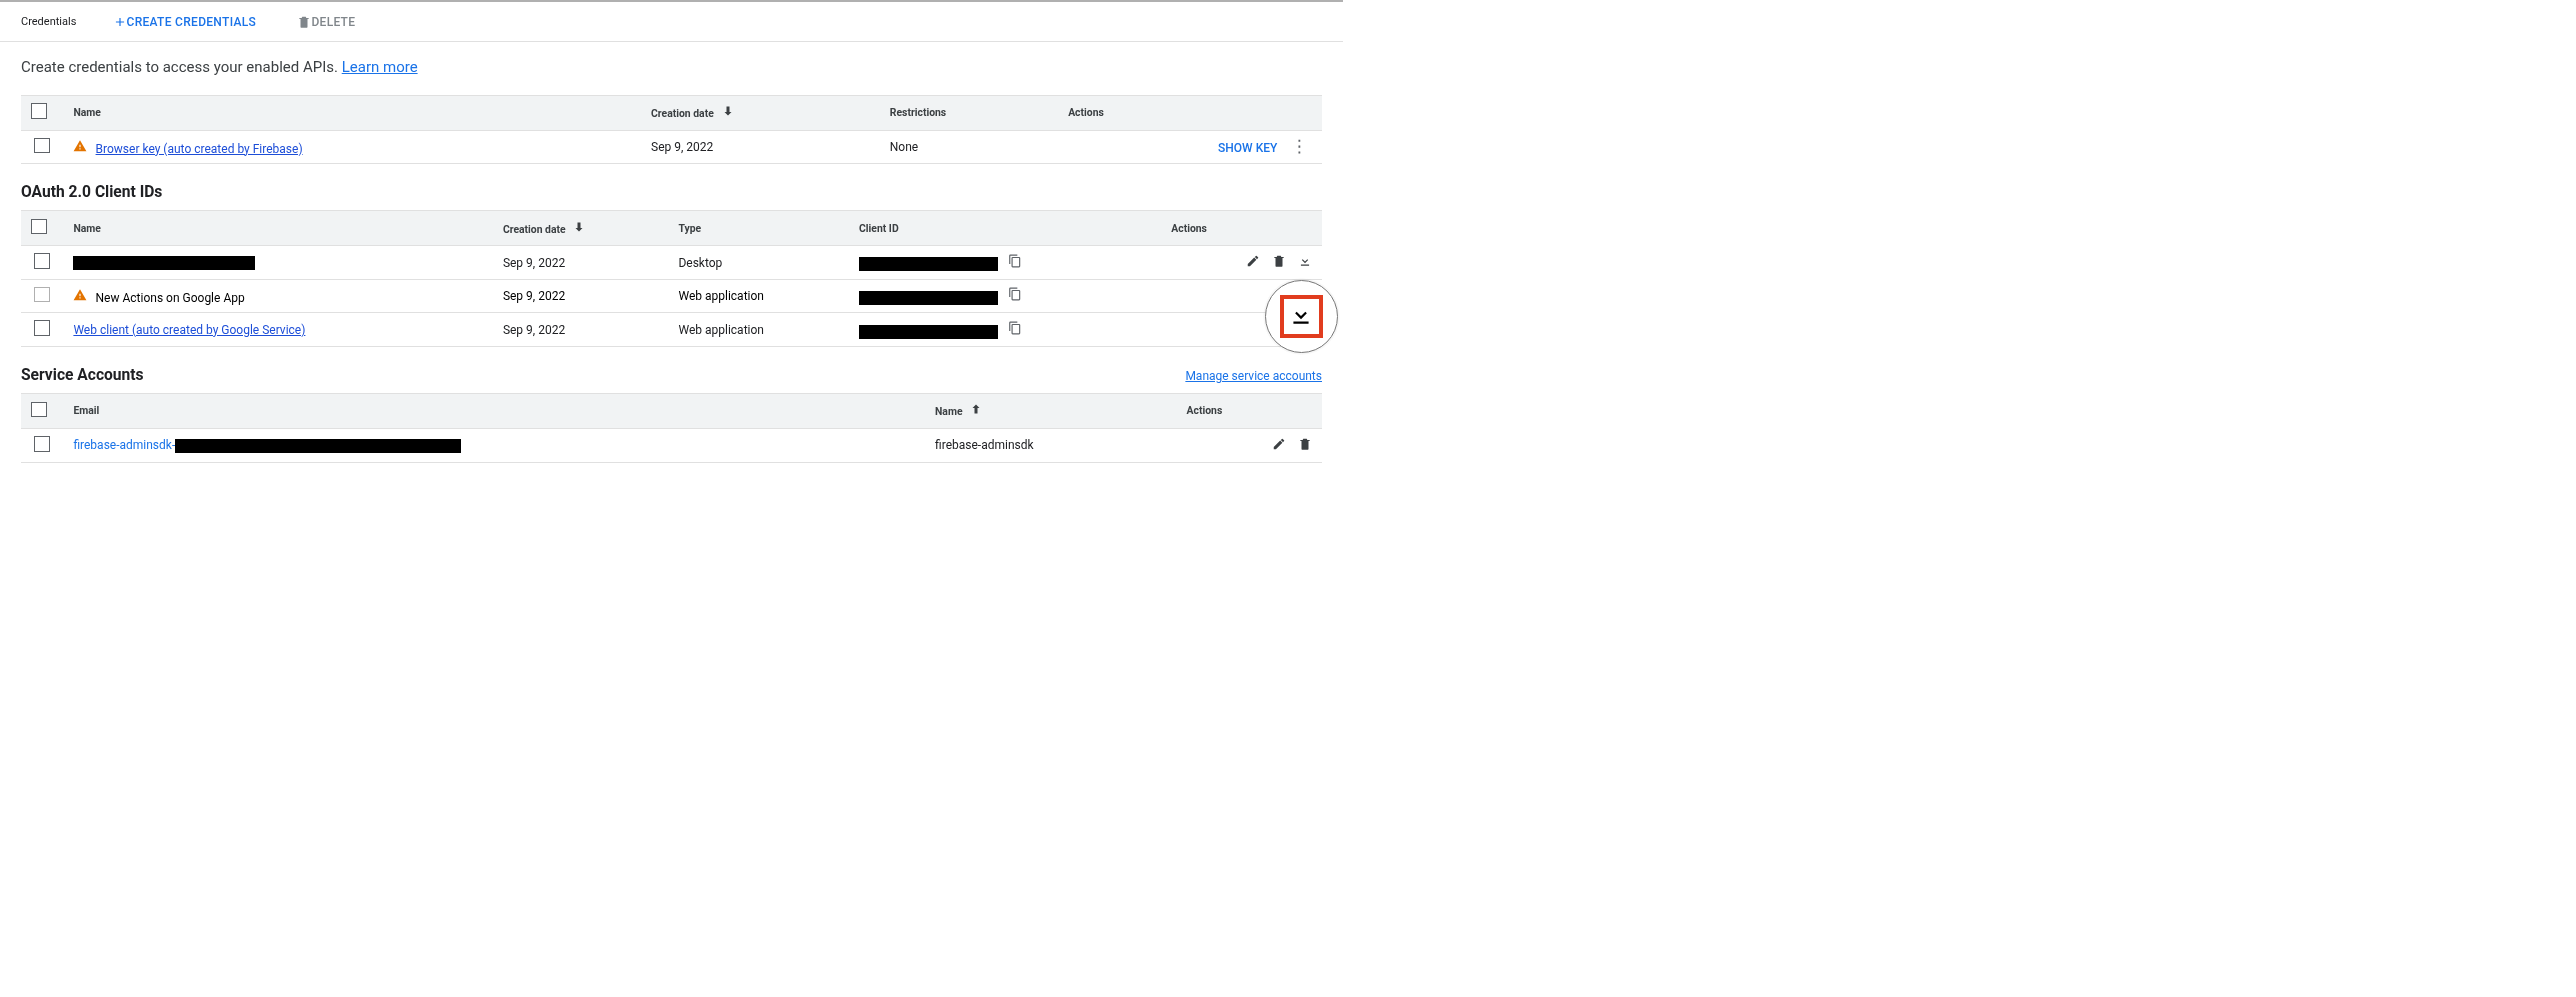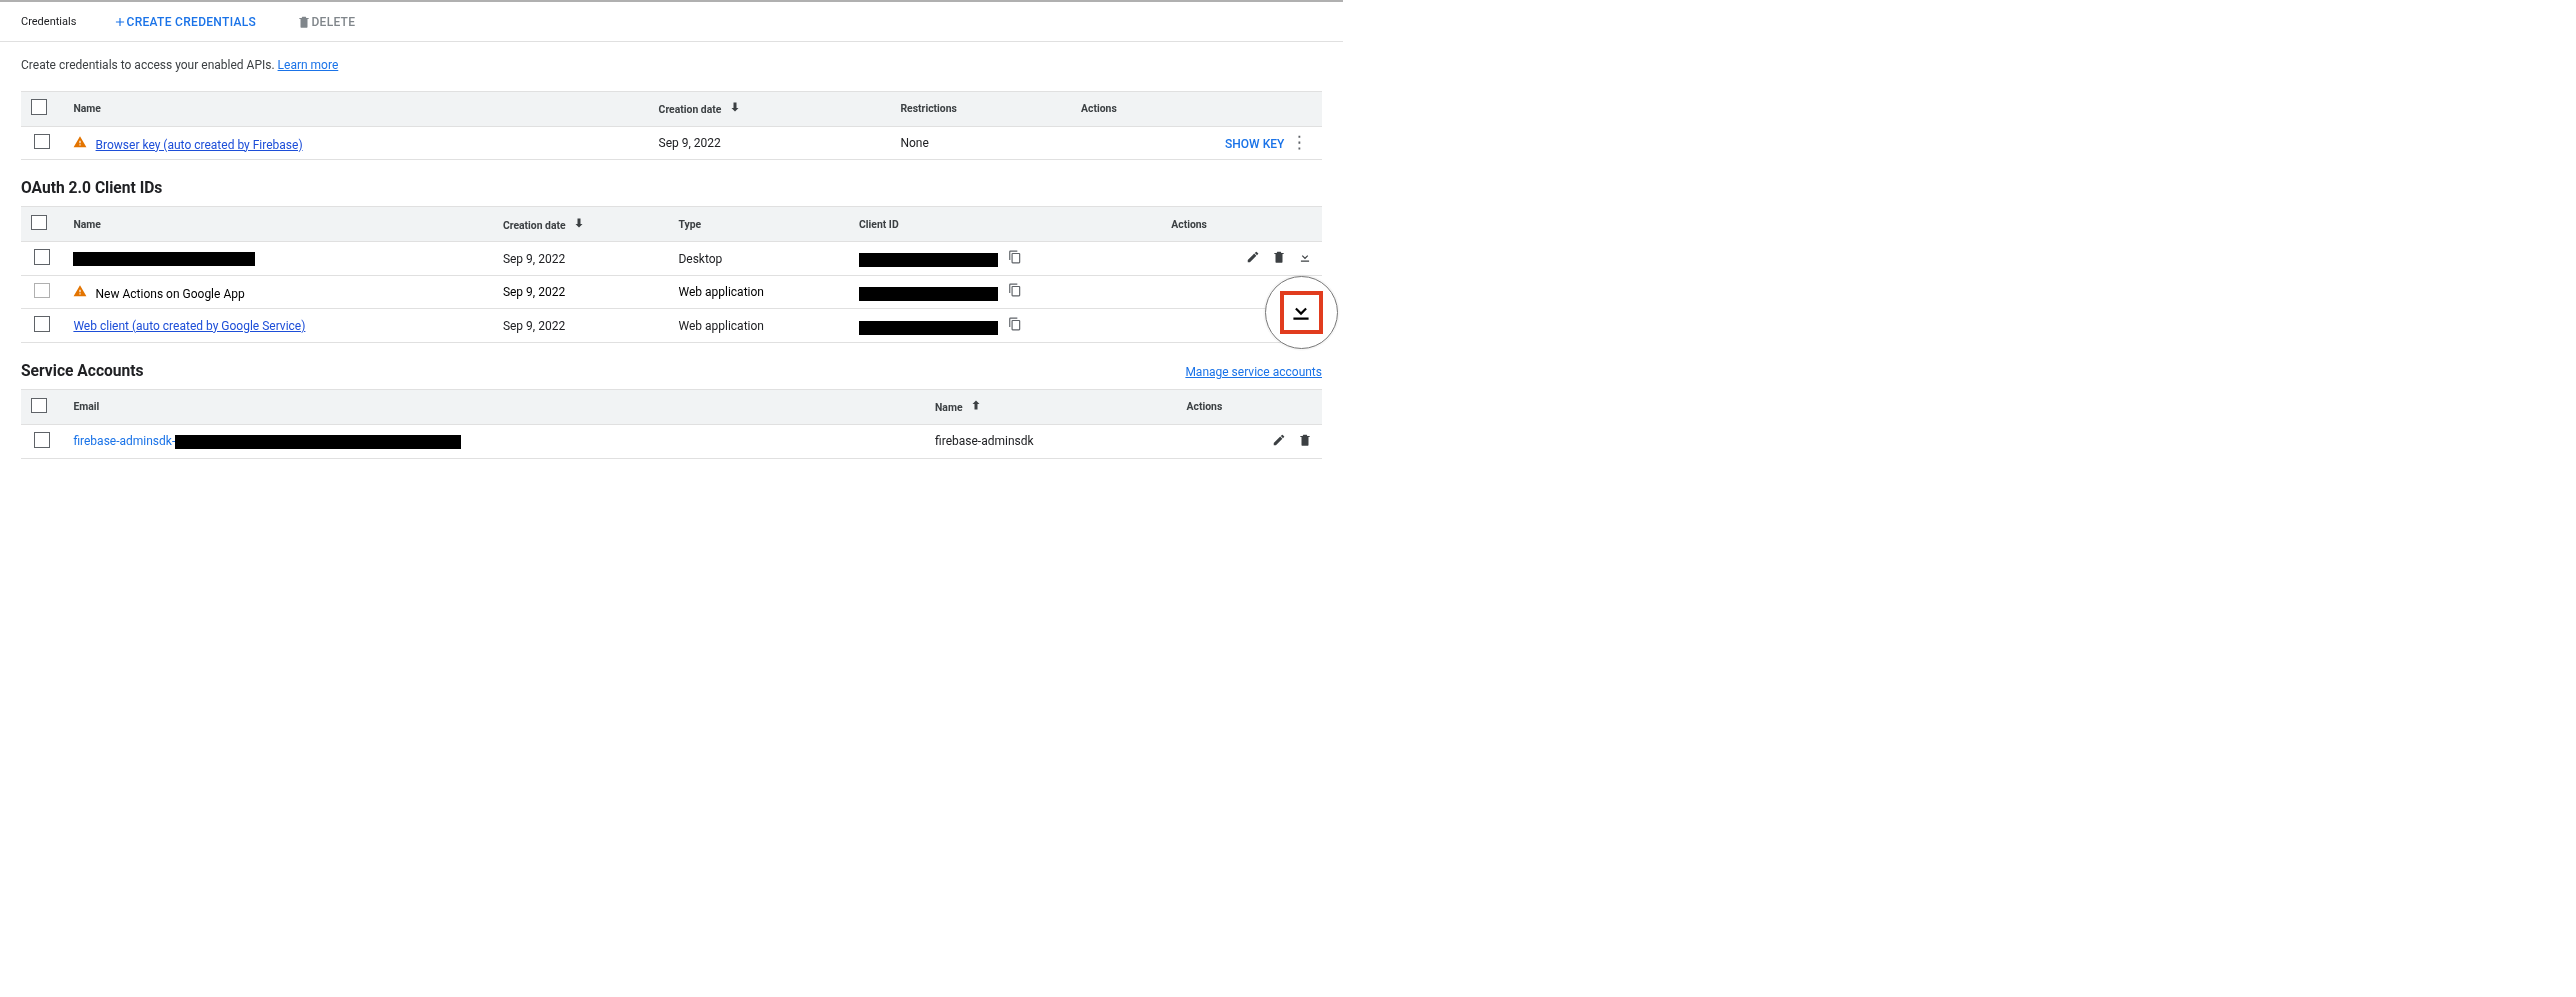--- a/index.html
+++ b/index.html
@@ -22,21 +22,21 @@
   .topbar .title { font-size: 11px; color:#202124; }
   .topbar .btn {
     display: inline-flex; align-items: center; 
     font-size: 12px; font-weight: 500; letter-spacing: 0.3px;
     cursor: pointer; padding: 3.5px 5.2px;
   }
   .btn-blue { color: #1a73e8; }
   .btn-grey { color: #80868b; }
   .icon { display: inline-flex; align-items: center; justify-content: center; }
   .content { padding: 15.6px 21px 35px 21px; }
-  .intro { font-size: 12px; color: #3c4043; margin-bottom: 13px; }
+  .intro { font-size: 15px; color: #3c4043; margin-bottom: 13px; }
   .intro a { color: #1a73e8; text-decoration: underline; cursor: pointer; }
 
   .section { margin-top: 19px; }
   .section-header {
     display: flex; align-items: baseline; justify-content: space-between;
   }
   .section-title { font-size: 15.6px; margin: 0 0 8.7px 0; }
   .manage-link { color:#1a73e8; font-size:12px; text-decoration:underline; cursor:pointer; }
 
   table.gtable {
@@ -63,21 +63,21 @@
   .warn-icon { color:#e37400; margin-right:5.2px; }
   .link { color:#1d4ed8; text-decoration:underline; cursor:pointer; }
   .link-nd { color:#1a73e8; text-decoration:none; cursor:pointer; }
   .redact {
     display:inline-block; background:#000; height:14px; vertical-align:middle;
   }
   .actions-cell { text-align:right; white-space:nowrap; }
   .actions-head { text-align:right; }
   .kebab { cursor:pointer; padding:0 3.5px; color:#5f6368; font-size:17.3px; line-height:1; }
   .act-icon { cursor:pointer; margin-left:8.7px; color:#3c4043; }
-  .show-key { color:#1a73e8; font-weight:500; margin-right:0; cursor:pointer; }
+  .show-key { color:#1a73e8; font-weight:500; margin-right:7px; cursor:pointer; }
 
   .highlight-circle {
     position: absolute;
     width: 73px; height: 73px;
     border: 0.9px solid #777; border-radius: 50%;
     display:flex; align-items:center; justify-content:center;
     background:#fff;
     box-shadow: 0 0 0 1.7px rgba(0,0,0,0.03);
   }
   .highlight-box {

